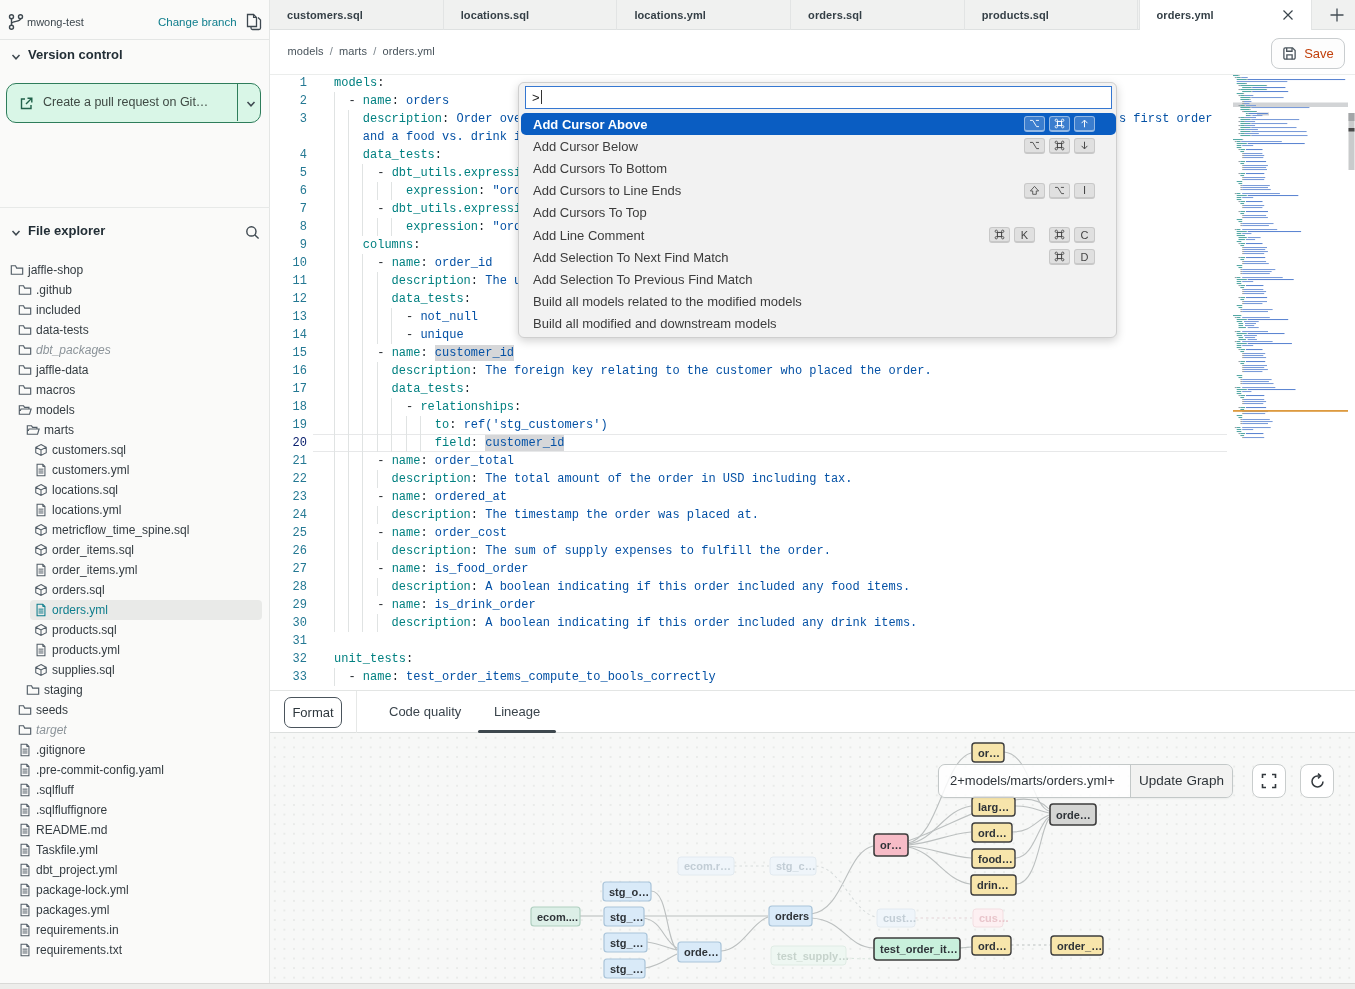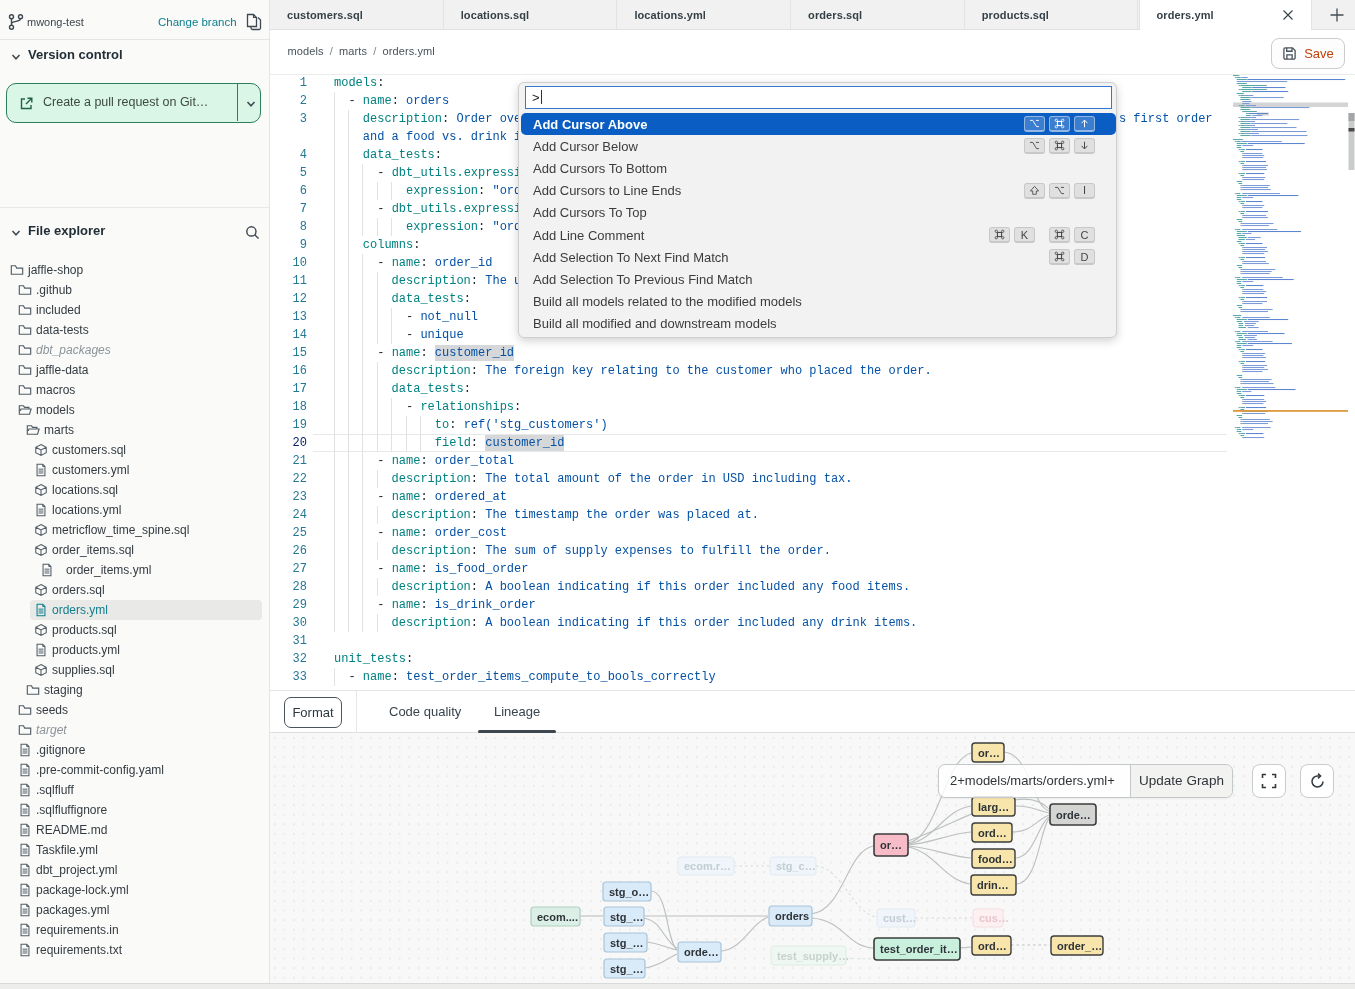--- a/index.html
+++ b/index.html
@@ -187,21 +187,21 @@
         <path d="M8 1.8 L14 4.9 L14 11.1 L8 14.2 L2 11.1 L2 4.9 Z M2 4.9 L8 8 L14 4.9 M8 8 L8 14.2" fill="none" stroke="#515c66" stroke-width="1.2"></path>
       </svg>
       <span class="tl">metricflow_time_spine.sql</span>
     </div>
 <div class="trow" style="left:34px;top:540px;">
       <svg class="ticon" viewBox="0 0 16 16">
         <path d="M8 1.8 L14 4.9 L14 11.1 L8 14.2 L2 11.1 L2 4.9 Z M2 4.9 L8 8 L14 4.9 M8 8 L8 14.2" fill="none" stroke="#515c66" stroke-width="1.2"></path>
       </svg>
       <span class="tl">order_items.sql</span>
     </div>
-<div class="trow" style="left:40px;top:560px;gap:8px;">
+<div class="trow" style="left:34px;top:560px;">
       <svg class="ticon" viewBox="0 0 16 16">
         <path d="M3.5 1.5 L10 1.5 L12.5 4 L12.5 14.5 L3.5 14.5 Z" fill="none" stroke="#515c66" stroke-width="1.2"></path>
         <path d="M10 1.5 L10 4 L12.5 4" fill="none" stroke="#515c66" stroke-width="1.1"></path>
         <path d="M5.2 7 h5.6 M5.2 9.2 h5.6 M5.2 11.4 h5.6" stroke="#515c66" stroke-width="1.1"></path>
       </svg>
       <span class="tl">order_items.yml</span>
     </div>
 <div class="trow" style="left:34px;top:580px;">
       <svg class="ticon" viewBox="0 0 16 16">
         <path d="M8 1.8 L14 4.9 L14 11.1 L8 14.2 L2 11.1 L2 4.9 Z M2 4.9 L8 8 L14 4.9 M8 8 L8 14.2" fill="none" stroke="#515c66" stroke-width="1.2"></path>

